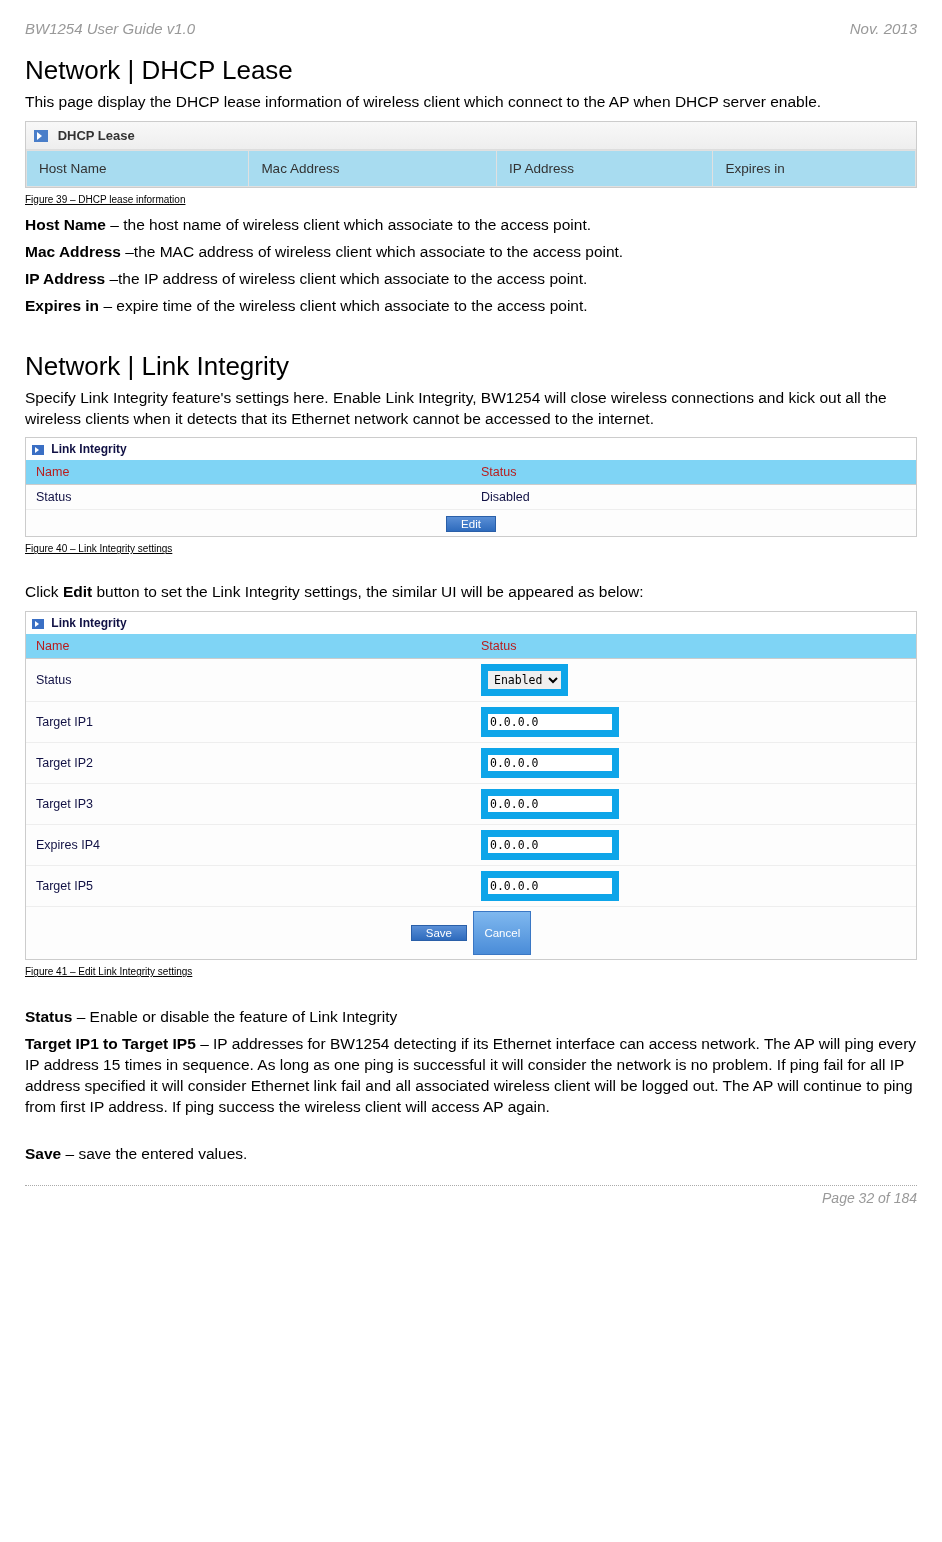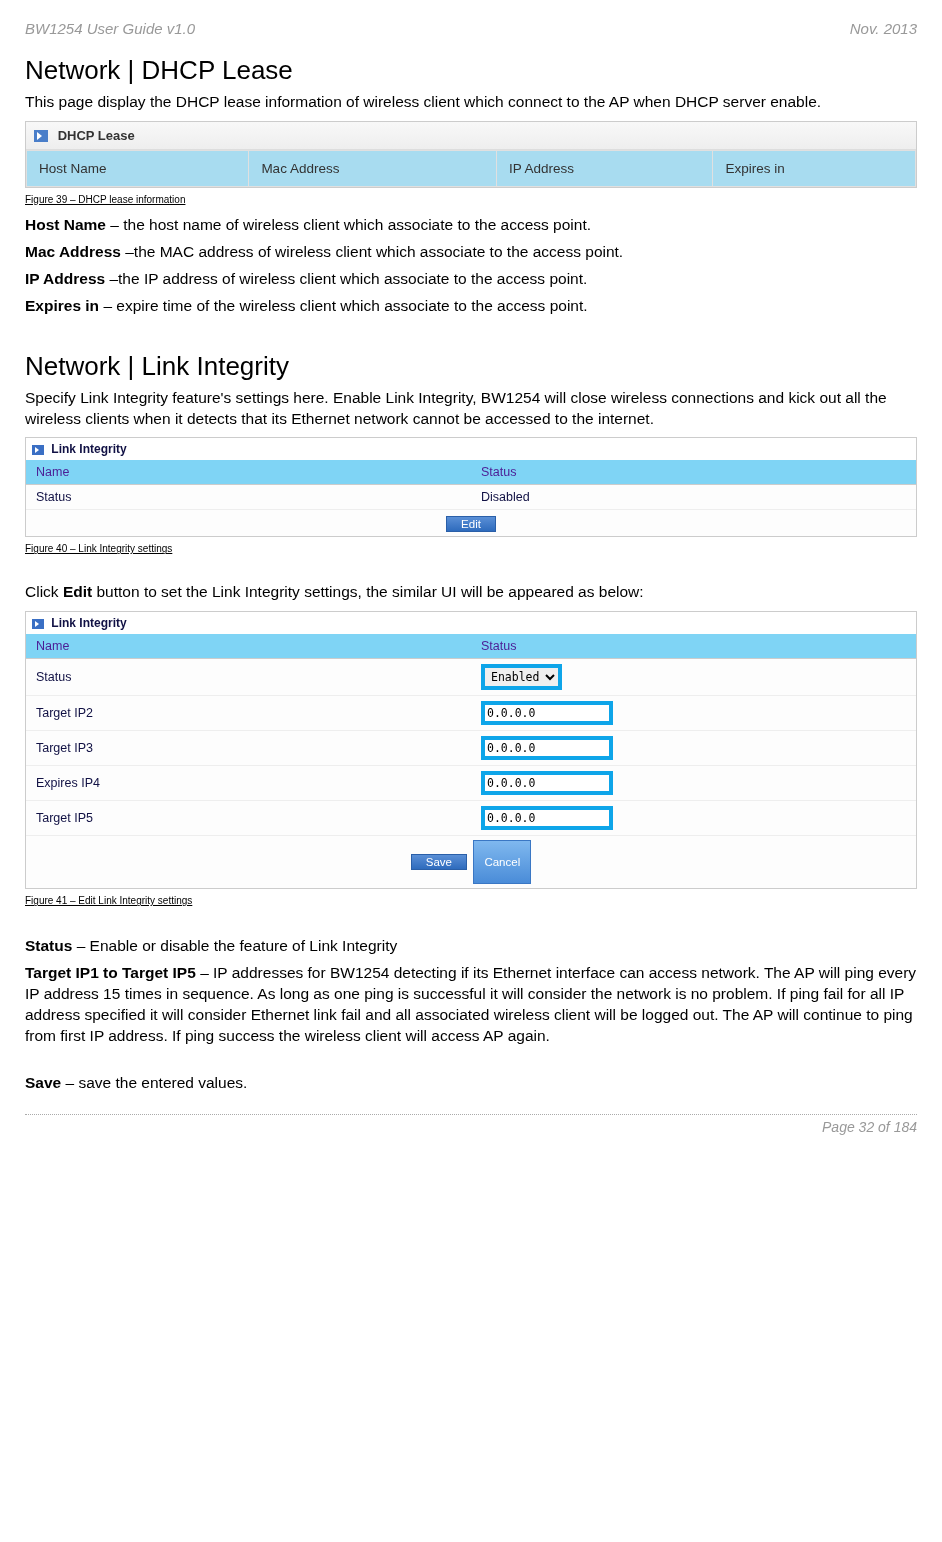--- a/index.html
+++ b/index.html
@@ -105,21 +105,21 @@
   }
   
   
   table.li-table {
     width: 100%;
     border-collapse: collapse;
     font-size: 12.5px;
   }
   table.li-table th {
     background: #7fd4f5;
-    color: #4c1d95;
+    color: #b91c1c;
     text-align: left;
     padding: 5px 10px;
     font-weight: normal;
     border-bottom: 1px solid #ccc;
   }
   table.li-table td {
     padding: 5px 10px;
     border-bottom: 1px solid #eee;
     color: #114;
   }
@@ -164,21 +164,21 @@
     color: #fff;
     border: 1px solid #3a77c4;
     padding: 15px 10px;
     font-size: 11.5px;
     cursor: pointer;
     margin-left: 2px;
   }
   select.status-select, input.ip-input {
     font-family: monospace;
     font-size: 11.5px;
-    border: 4px solid #0ea5e9;
+    border: 7px solid #0ea5e9;
     padding: 1px 2px;
   }
   input.ip-input { width: 120px; }
   
   .footer-dots {
     border-top: 1px dotted #aaa;
     margin-top: 20px;
     padding-top: 4px;
     text-align: right;
     color: #999;
@@ -271,20 +271,24 @@
     </tr>
     <tr>
       <td>Status</td>
       <td>
         <select class="status-select">
           <option>Enabled</option>
         </select>
       </td>
     </tr>
     <tr>
+      <td>Target IP1</td>
+      <td><input class="ip-input" value="0.0.0.0" style=""></td>
+    </tr>
+    <tr>
       <td>Target IP2</td>
       <td><input class="ip-input" value="0.0.0.0" style=""></td>
     </tr>
     <tr>
       <td>Target IP3</td>
       <td><input class="ip-input" value="0.0.0.0" style=""></td>
     </tr>
     <tr>
       <td>Expires IP4</td>
       <td><input class="ip-input" value="0.0.0.0" style=""></td>

